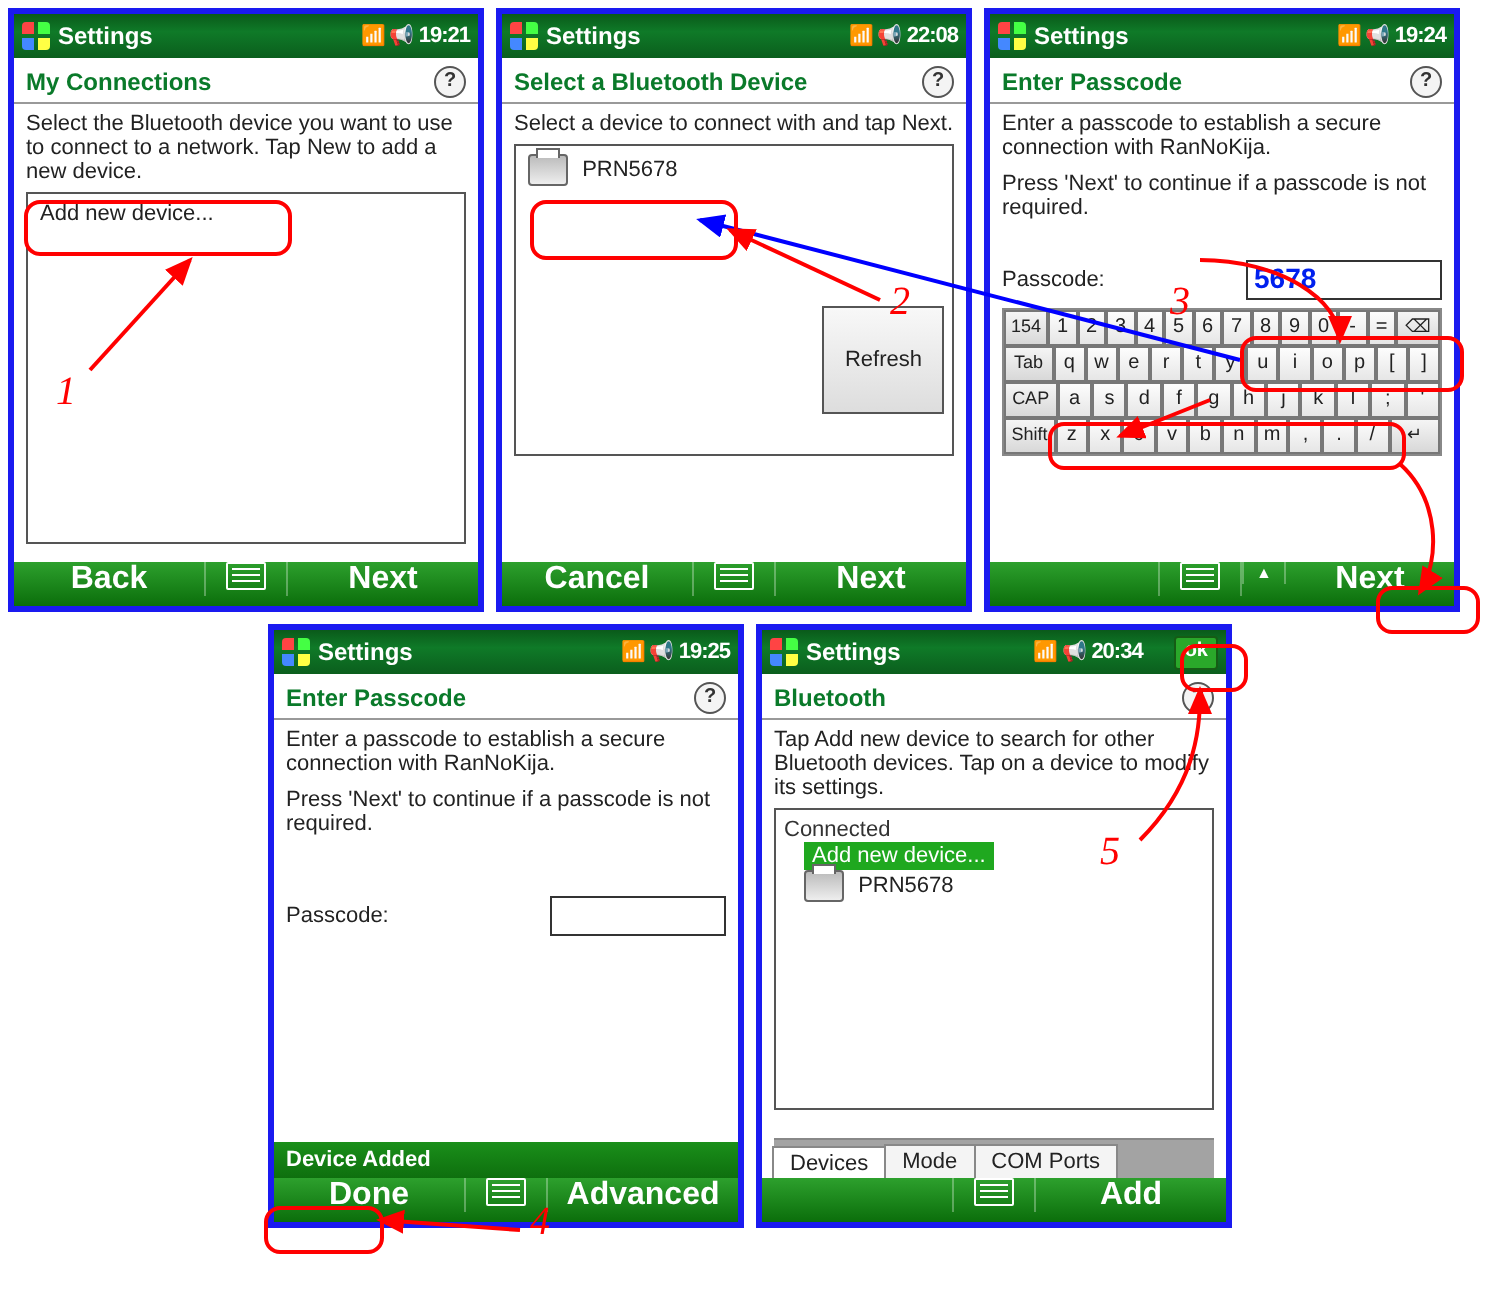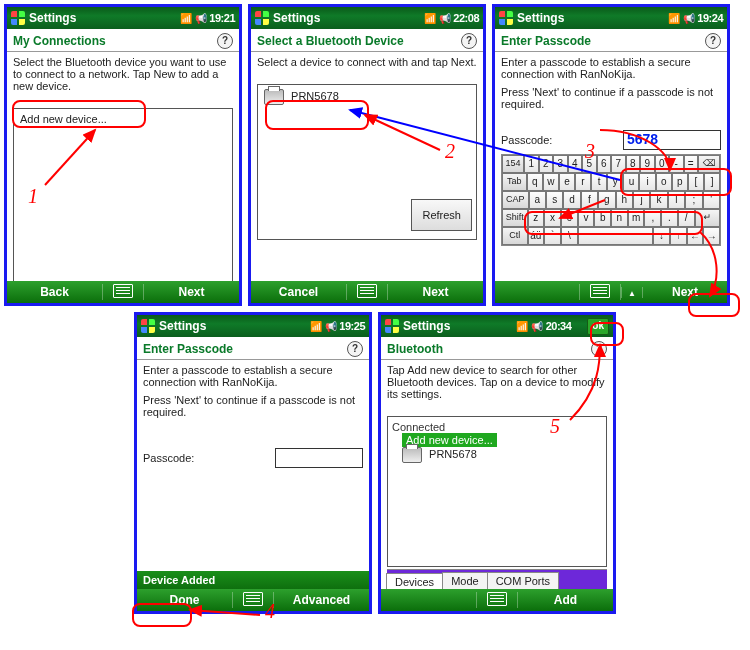--- a/index.html
+++ b/index.html
@@ -85,43 +85,43 @@
   }
   .content {
     flex: 1;
     padding: 4px 6px;
     font-size: 11px;
     color: #222;
     overflow: hidden;
   }
   .listbox {
     border: 1px solid #555;
-    margin-top: 16px;
+    margin-top: 4px;
     background: #fff;
     position: relative;
   }
   .lb1 { height: 170px; padding: 2px 4px; }
   .lb2 { height: 150px; padding: 2px 4px; }
   .lb5 { height: 145px; padding: 2px 4px; }
   .refresh-btn {
     position: absolute;
-    bottom: 8px; right: 4px;
+    bottom: 20px; right: 4px;
     border: 1px solid #555;
     background: linear-gradient(#f8f8f8,#ddd);
-    padding: 9px 10px;
+    padding: 20px 10px;
     font-size: 11px;
   }
   .softbar {
     height: 22px;
     background: linear-gradient(#2da02d, #0b6e0b);
     display: flex;
-    align-items: center;
+    align-items: flex-start;
     color: #fff;
     font-weight: bold;
-    font-size: 12px;
+    font-size: 16px;
   }
   .soft-left, .soft-right {
     flex: 1;
     text-align: center;
     padding: 0 4px;
   }
   .soft-mid {
     width: 40px;
     text-align: center;
     border-left: 1px solid rgba(255,255,255,.3);
@@ -189,21 +189,21 @@
     display:inline-block; width:18px; height:14px; vertical-align:middle;
     background: linear-gradient(#bbb,#eee);
     border:1px solid #666; border-radius:2px;
     position:relative; margin-right:4px;
   }
   .printer-icon::before {
     content:""; position:absolute; left:3px; top:-4px; width:10px; height:4px;
     background:#fff; border:1px solid #666; border-bottom:none;
   }
   .tabs5 {
-    display:flex; border-top:1px solid #888; background:#6d28d9;
+    display:flex; border-top:1px solid #888; background:#a3a3a3;
     font-size:11px;
   }
   .tab5 {
     border:1px solid #888; border-bottom:none;
     padding:2px 8px; background:#f4f4f4; margin-top:2px; margin-left:-1px;
   }
   .tab5.active { background:#fff; font-weight:normal; position:relative; top:1px;}
   
   .anno {
     position: absolute;
@@ -355,31 +355,20 @@
             <div class="key">c</div>
             <div class="key">v</div>
             <div class="key">b</div>
             <div class="key">n</div>
             <div class="key">m</div>
             <div class="key">,</div>
             <div class="key">.</div>
             <div class="key">/</div>
             <div class="key mod wide">↵</div>
           </div>
-          <div class="sip-row">
-            <div class="key mod wide">Ctl</div>
-            <div class="key">áü</div>
-            <div class="key">`</div>
-            <div class="key">\</div>
-            <div class="key" style="flex: 5 1 0%;"> </div>
-            <div class="key">↓</div>
-            <div class="key">↑</div>
-            <div class="key">←</div>
-            <div class="key">→</div>
-          </div>
         </div>
     </div>
     <div class="softbar">
       <div class="soft-left"></div>
       <div class="soft-mid"><span class="sip-icon"></span></div>
       <div class="soft-mid up-caret" style="width:20px;"></div>
       <div class="soft-right">Next</div>
     </div>
   </div>
 

